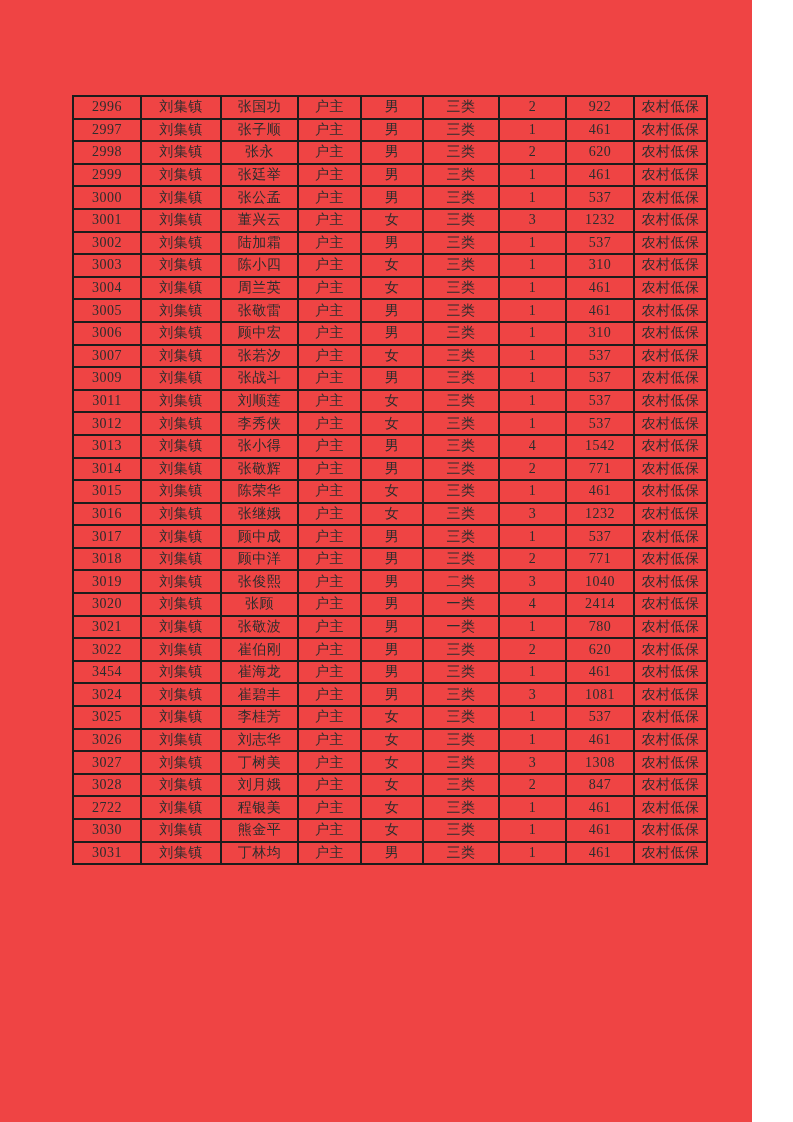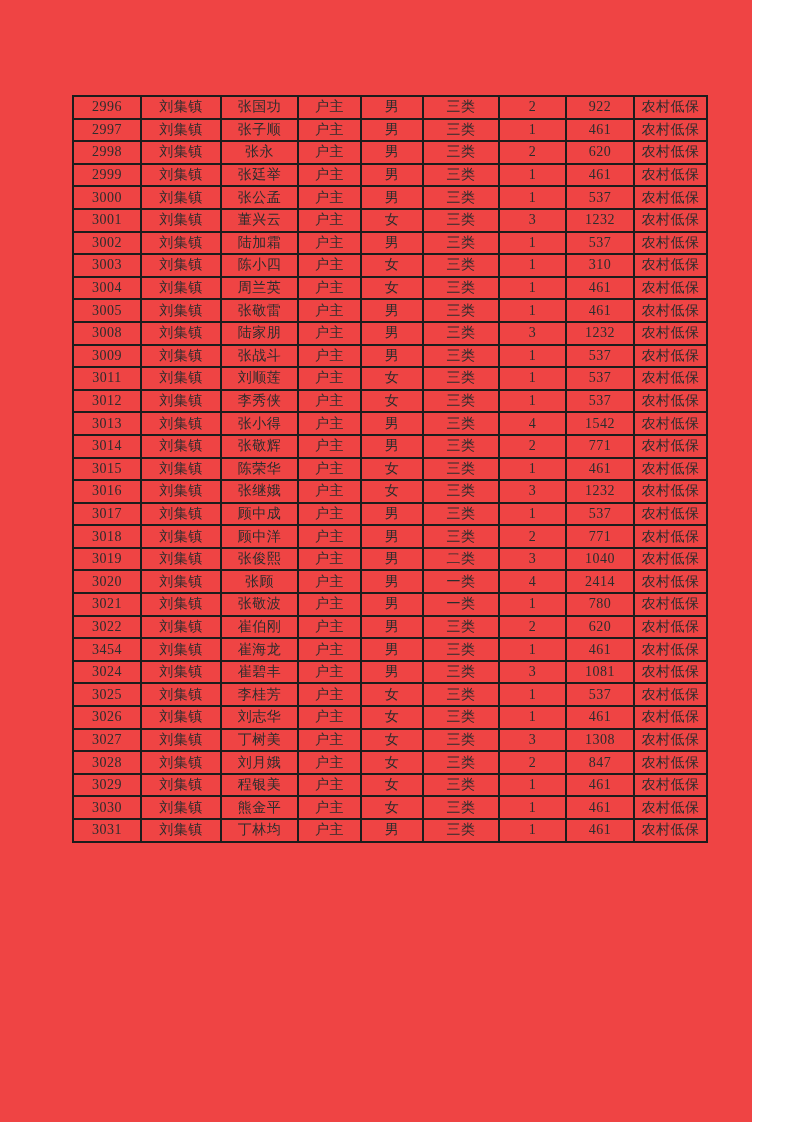--- a/index.html
+++ b/index.html
@@ -167,28 +167,39 @@
           <td>刘集镇</td>
           <td>张敬雷</td>
           <td>户主</td>
           <td>男</td>
           <td>三类</td>
           <td>1</td>
           <td>461</td>
           <td>农村低保</td>
         </tr>
         <tr>
-          <td>3008</td>
-          <td>刘集镇</td>
-          <td>陆家朋</td>
-          <td>户主</td>
-          <td>男</td>
-          <td>三类</td>
-          <td>3</td>
-          <td>1232</td>
+          <td>3006</td>
+          <td>刘集镇</td>
+          <td>顾中宏</td>
+          <td>户主</td>
+          <td>男</td>
+          <td>三类</td>
+          <td>1</td>
+          <td>310</td>
+          <td>农村低保</td>
+        </tr>
+        <tr>
+          <td>3007</td>
+          <td>刘集镇</td>
+          <td>张若汐</td>
+          <td>户主</td>
+          <td>女</td>
+          <td>三类</td>
+          <td>1</td>
+          <td>537</td>
           <td>农村低保</td>
         </tr>
         <tr>
           <td>3009</td>
           <td>刘集镇</td>
           <td>张战斗</td>
           <td>户主</td>
           <td>男</td>
           <td>三类</td>
           <td>1</td>
@@ -387,21 +398,21 @@
           <td>刘集镇</td>
           <td>刘月娥</td>
           <td>户主</td>
           <td>女</td>
           <td>三类</td>
           <td>2</td>
           <td>847</td>
           <td>农村低保</td>
         </tr>
         <tr>
-          <td>3029</td>
+          <td>2722</td>
           <td>刘集镇</td>
           <td>程银美</td>
           <td>户主</td>
           <td>女</td>
           <td>三类</td>
           <td>1</td>
           <td>461</td>
           <td>农村低保</td>
         </tr>
         <tr>

